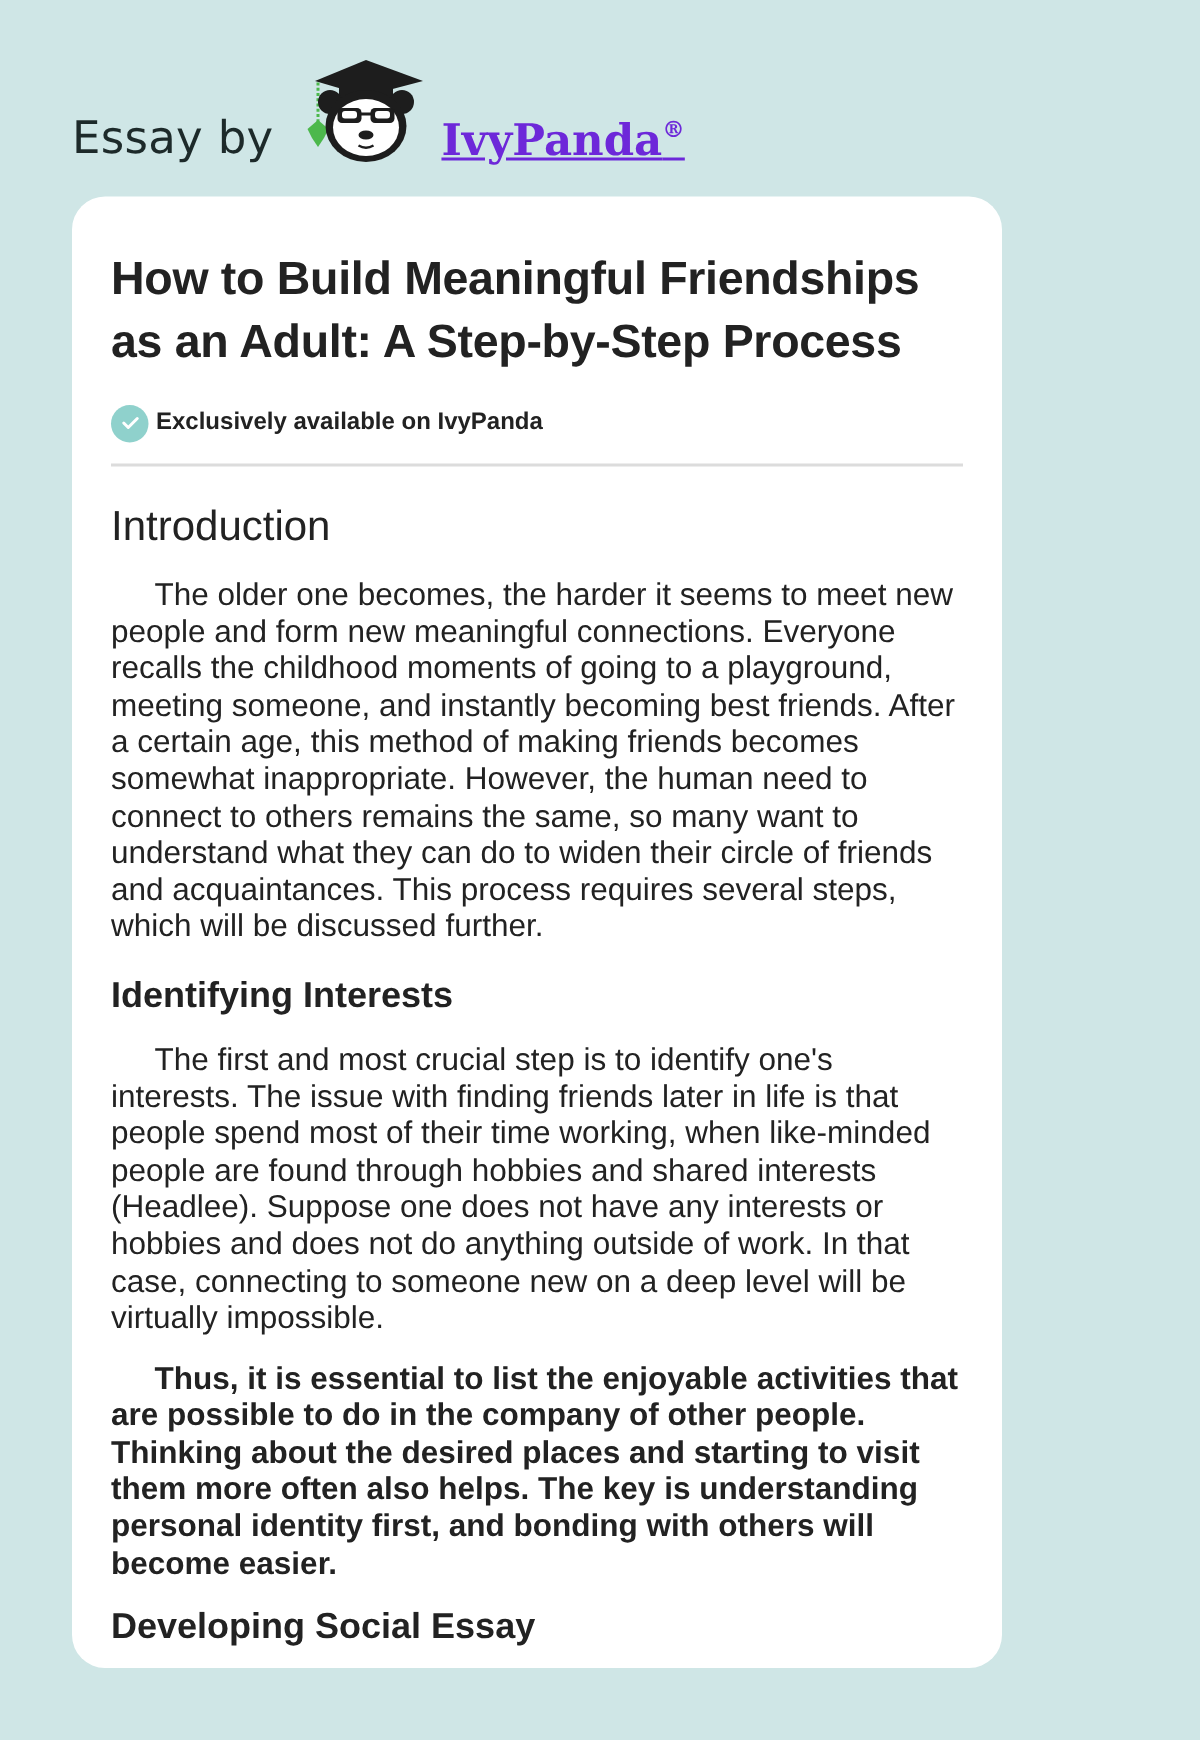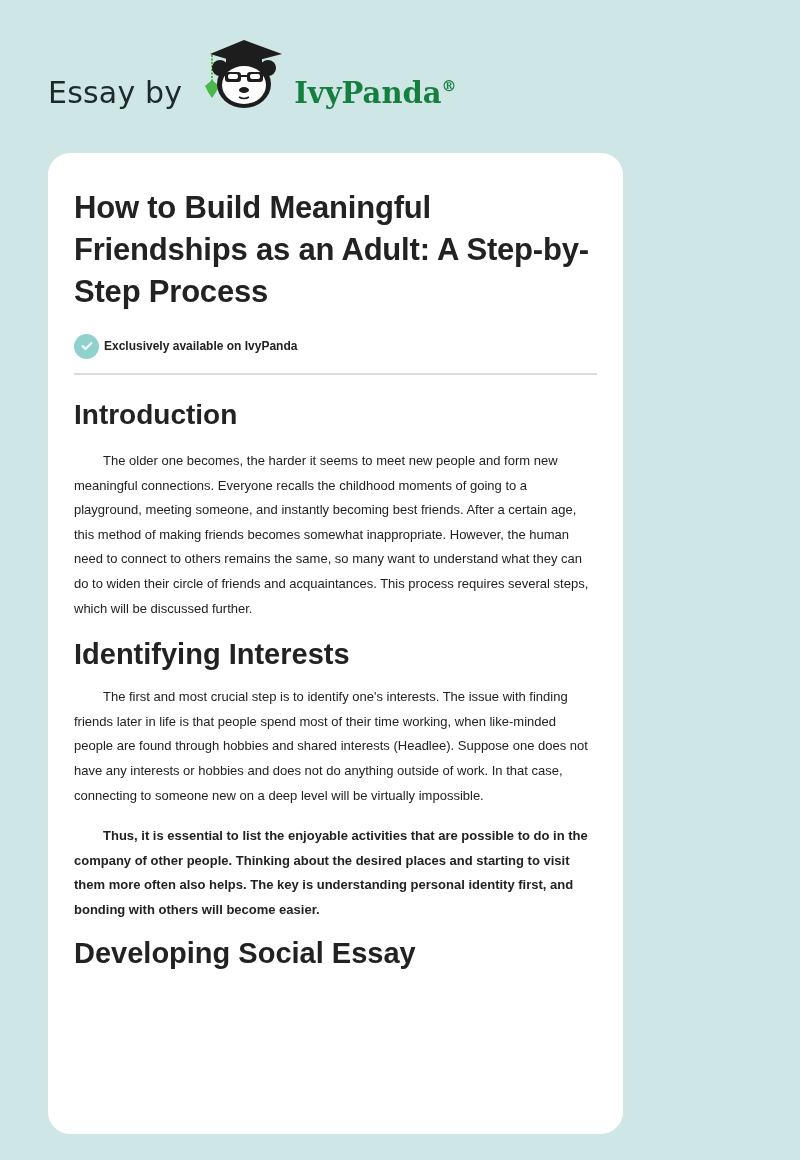--- a/index.html
+++ b/index.html
@@ -27,34 +27,34 @@
     margin-top: -6px;
   }
   .logo-icon {
     width: 88px; height: 76px;
     margin-right: 6px;
   }
   .brand {
     font-family: "DejaVu Serif", serif;
     font-weight: bold;
     font-size: 29px;
-    color: #15803d;
+    color: #6d28d9;
     margin-top: 4px;
+    text-decoration: underline;
   }
   .brand sup { font-size: 15px; vertical-align: 12px; font-weight: bold; }
 
   .card {
     position: absolute;
     left: 48px; top: 131px;
-    width: 575px; height: 981px;
+    width: 620px; height: 981px;
     background: #ffffff;
     border-radius: 22px;
     overflow: hidden;
     padding: 34px 26px 0 26px;
-    margin-top: 22px;
   }
   h1.title {
     font-size: 31px;
     line-height: 42px;
     font-weight: bold;
     color: #222;
     letter-spacing: -0.2px;
   }
   .exclusive {
     display: flex; align-items: center;
@@ -62,41 +62,41 @@
     height: 26px;
   }
   .check {
     width: 25px; height: 25px;
     border-radius: 50%;
     background: #8fd1cc;
     display: flex; align-items: center; justify-content: center;
     margin-right: 5px;
   }
   .exclusive-text {
-    font-size: 12px; font-weight: bold; color: #222;
+    font-size: 16px; font-weight: bold; color: #222;
   }
   .divider {
     height: 2px;
     background: #dcdcdc;
     margin-top: 14px;
   }
   h2 {
     font-size: 28px;
     line-height: 40px;
-    font-weight: bold;
+    font-weight: normal;
     color: #222;
   }
   h3 {
-    font-size: 29px;
+    font-size: 24px;
     line-height: 32px;
     font-weight: bold;
     color: #222;
   }
   p {
-    font-size: 13px;
+    font-size: 21px;
     line-height: 24.6px;
     color: #222;
     text-indent: 29px;
   }
   .h-intro { margin-top: 20px; }
   .p-intro { margin-top: 14px; }
   .h-meet { margin-top: 17px; }
   .h-ident { margin-top: 17px; }
   .p-ident1 { margin-top: 15px; }
   .p-ident2 { margin-top: 16px; font-weight: bold; }

